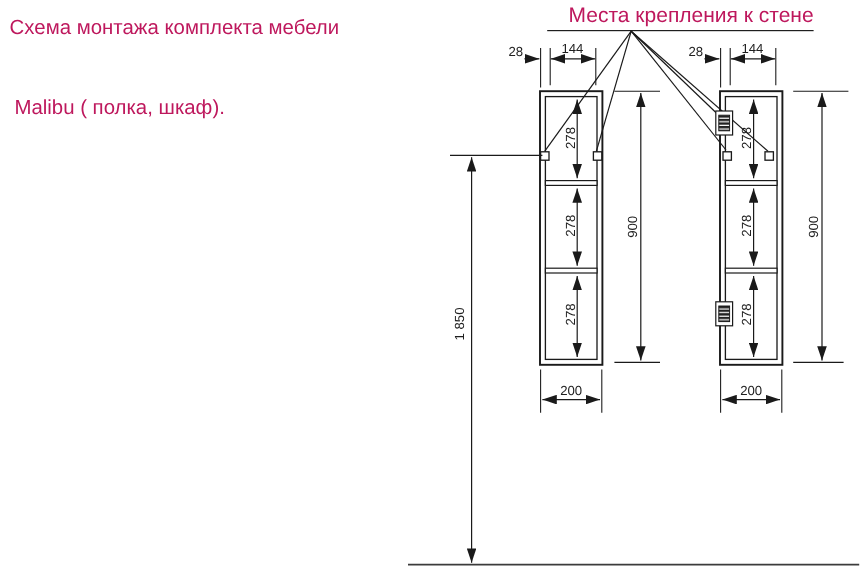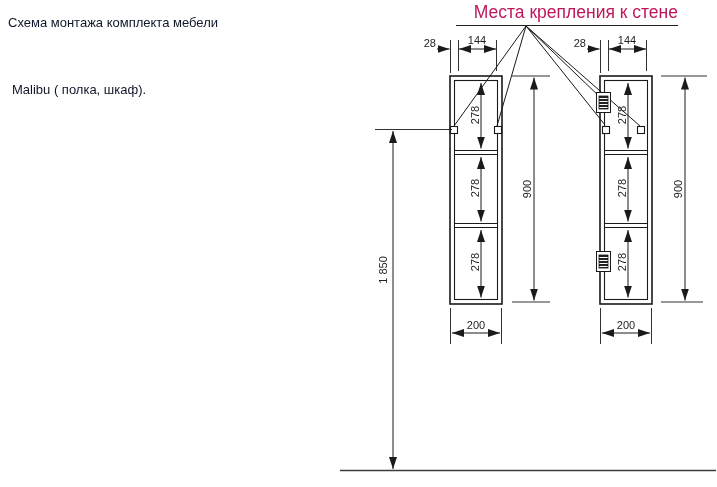--- a/index.html
+++ b/index.html
@@ -2,21 +2,21 @@
 <html><head>
 <meta charset="utf-8">
 <style>
   html,body{margin:0;padding:0;background:#fff;}
   .canvas{
     position:relative;width:717px;height:487px;background:#ffffff;overflow:hidden;
     font-family:"Liberation Sans",sans-serif;
   }
   .title{
     position:absolute;left:8px;top:12px;width:300px;
-    font-size:13px;line-height:21px;color:#0f172a;
+    font-size:17px;line-height:21px;color:#be185d;
   }
   .title .l2{padding-left:4px;margin-top:46px;}
   .wall-note{
     position:absolute;left:456px;top:2px;width:222px;text-align:right;
     font-size:17.5px;color:#be185d;border-bottom:1.2px solid #1f1f1f;padding-bottom:2px;
   }
   svg{position:absolute;left:0;top:0;}
   svg .ln{stroke:#1a1a1a;stroke-width:1;fill:none;}
   svg .ext{stroke:#1a1a1a;stroke-width:0.9;fill:none;}
   svg .wall{stroke:#1a1a1a;stroke-width:1.6;fill:#ffffff;}

